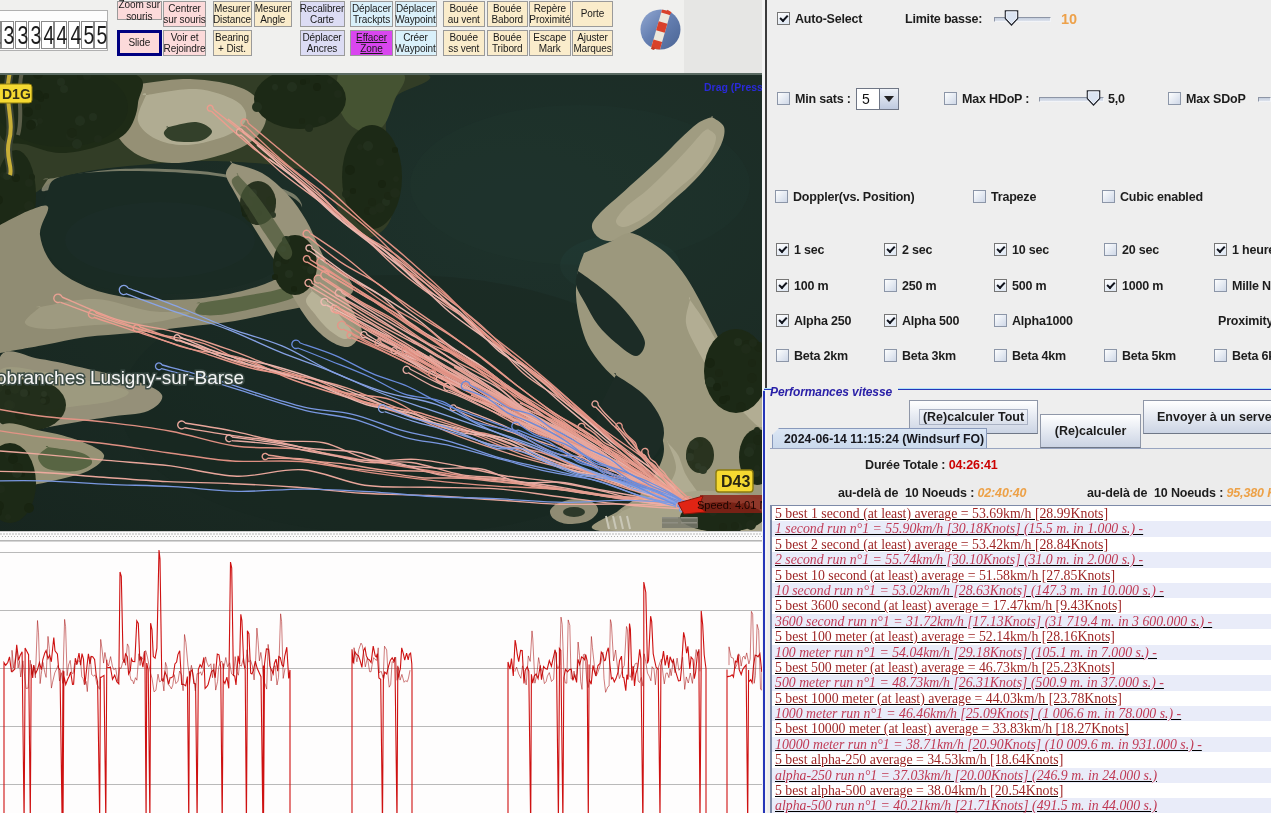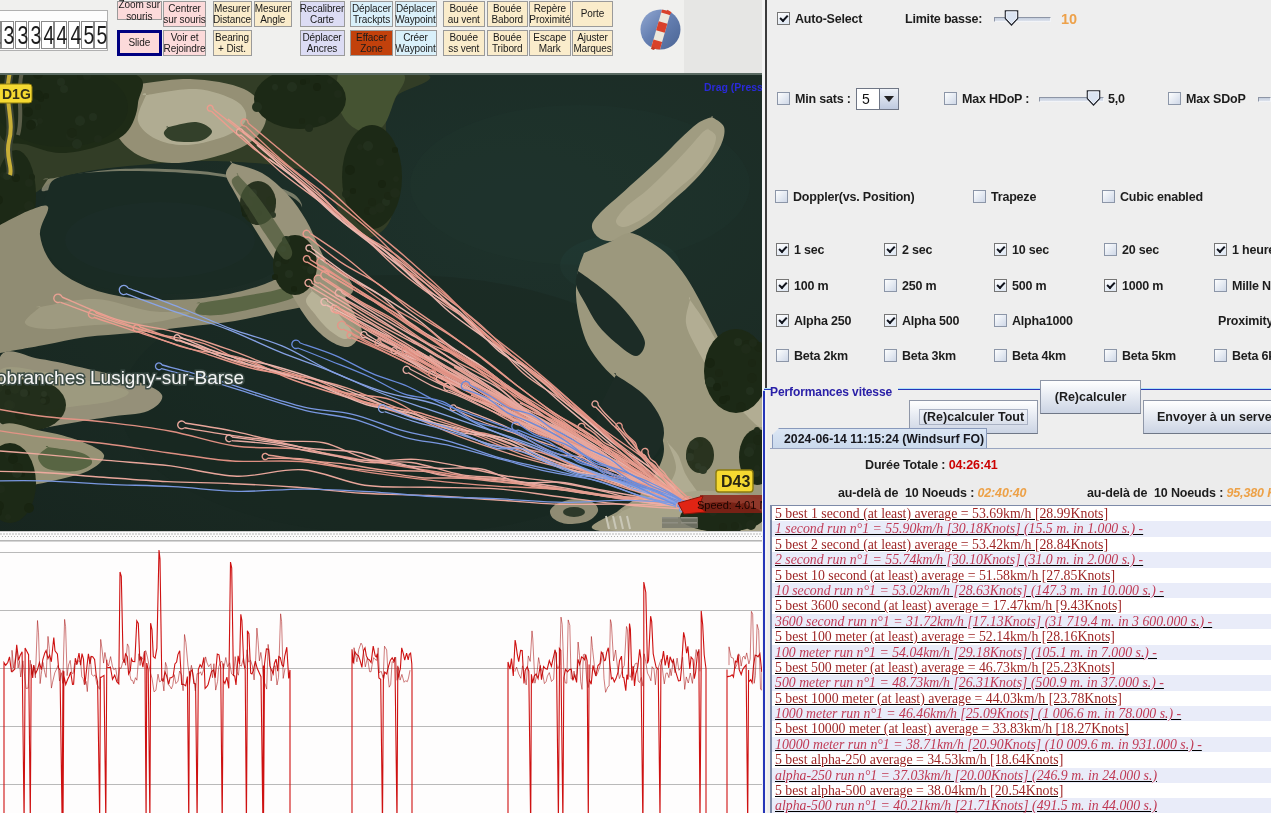--- a/index.html
+++ b/index.html
@@ -11,21 +11,21 @@
 #toolbar { position:absolute; left:0; top:0; width:762px; height:75px; background:#f0f0ee; }
 #toolbar .shade { position:absolute; left:684px; top:0; width:78px; height:73px; background:#e6e6e4; }
 #digits { position:absolute; left:-14px; top:10px; width:122px; height:41px; background:#fdfdfd;
   border:1px solid #b0b0b0; display:flex; padding:10px 1px 1px 1px; }
 #digits .c { width:12.6px; height:28px; border:1px solid #8a8a8a; box-shadow:inset 1px 1px 0 #ffffff;
   margin-right:0.7px; background:#fff; font-size:25px; color:#1c1c1c; text-align:center; line-height:27px; }
 #digits .c span { display:inline-block; transform:scaleX(0.78); transform-origin:center; }
 .tb { position:absolute; border:1px solid #9a9a9a; font-size:10px; line-height:11.5px; color:#1a1a1a; letter-spacing:-0.1px;
   text-align:center; display:flex; align-items:center; justify-content:center; white-space:nowrap; }
 .pink { background:#fcdada; } .cream { background:#faeccb; } .lav { background:#dcdcf4; }
-.cyan { background:#d9f0fa; } .grn { background:#c2410c; }
+.cyan { background:#d9f0fa; } .grn { background:#d946ef;text-decoration:underline; }
 #logo { position:absolute; left:640px; top:9px; width:41px; height:41px; }
 
 
 #map { position:absolute; left:0; top:75px; width:762px; height:456px; background:#20312b; overflow:hidden; }
 #map svg { position:absolute; left:0; top:0; }
 #maptop { position:absolute; left:0; top:73px; width:762px; height:2px; background:#5a6a62; }
 
 
 #splitter { position:absolute; left:0; top:531px; width:762px; height:10px; background:#fbfbfb;
   border-top:1px solid #cccccc; border-bottom:1px solid #b5b5b5;
@@ -54,21 +54,21 @@
   border-right-color:#f2f4f8; background:linear-gradient(#c3cddd,#dde2ec); }
 .sthumb { position:absolute; width:15px; height:16px; }
 .combo { position:absolute; border:1px solid #6f7685; background:#fff; }
 .combo .val { position:absolute; left:5px; top:2px; font-size:14px; color:#111; }
 .combo .btn { position:absolute; right:0; top:0; bottom:0; width:19px;
   background:linear-gradient(#eef2f8,#bfcadf); border-left:1px solid #6f7685; }
 .combo .btn:after { content:""; position:absolute; left:4px; top:7px;
   border-left:5px solid transparent; border-right:5px solid transparent; border-top:6px solid #222; }
 
 
-#perf-title { position:absolute; left:770px; top:385px; font-weight:bold; font-size:12px; letter-spacing:-0.1px; color:#2a20a8; }
+#perf-title { position:absolute; left:770px; top:385px; font-weight:bold; font-size:12px; letter-spacing:-0.1px; color:#2a20a8;font-style:italic; }
 .bluline { position:absolute; background:#2636b8; border-top:1px solid #aee2f8; }
 .mbtn { position:absolute; height:34px; border:1px solid #8f97a8; border-bottom-color:#6f7787;
   background:linear-gradient(#ffffff,#e2e7f0 55%,#ccd4e4); font-weight:bold; font-size:12.5px; color:#1d1d1d;
   display:flex; align-items:center; justify-content:center; white-space:nowrap; overflow:hidden; }
 #tab { position:absolute; left:772px; top:428px; width:215px; height:20px;
   background:linear-gradient(#dbe6f4,#cad9ec); border:1px solid #8899bb; border-bottom:none;
   border-radius:0; clip-path:polygon(0 100%, 0 7px, 7px 0, 100% 0, 100% 100%);
   font-weight:bold; font-size:12.3px; color:#16161c;
   display:flex; align-items:center; padding-left:11px; white-space:nowrap; }
 #statbox { position:absolute; left:770px; top:448px; width:501px; height:57px; background:#ececec;
@@ -666,21 +666,21 @@
     </div>
 
 <div id="perfpanel">
   <div class="bluline" style="left:764px;top:388px;width:8px;height:2px"></div>
   <div class="bluline" style="left:898px;top:388px;width:373px;height:2px"></div>
   <div class="bluline" style="left:763px;top:390px;width:2px;height:423px"></div>
   <div id="perf-title">Performances vitesse</div>
   <div class="mbtn" style="left:909px;top:400px;width:129px;">
         <span style="border:1px solid #aab2c4;padding:0 3px;">(Re)calculer Tout</span>
       </div>
-  <div class="mbtn" style="left:1040px;top:380px;width:101px;">(Re)calculer</div>
+  <div class="mbtn" style="left:1040px;top:414px;width:101px;">(Re)calculer</div>
   <div class="mbtn" style="left:1143px;top:400px;width:129px;justify-content:flex-start;padding-left:13px;">Envoyer à un serveu</div>
   <div id="tab">2024-06-14 11:15:24 (Windsurf FO)</div>
   <div id="statbox"></div>
   <div class="stat" style="left:833px;top:458px;">Durée Totale : <span class="red">04:26:41</span></div>
   <div class="stat" style="left:1070px;top:458px;margin-top:48px;">Distance Totale : <span class="red">105,431 Km</span></div>
   <div class="stat" style="left:806px;top:486px;">au-delà de&nbsp; 10 Noeuds : <span class="orange">02:40:40</span></div>
   <div class="stat" style="left:1055px;top:486px;">au-delà de&nbsp; 10 Noeuds : <span class="orange">95,380 Km</span></div>
 </div>
 
 <div id="list">

